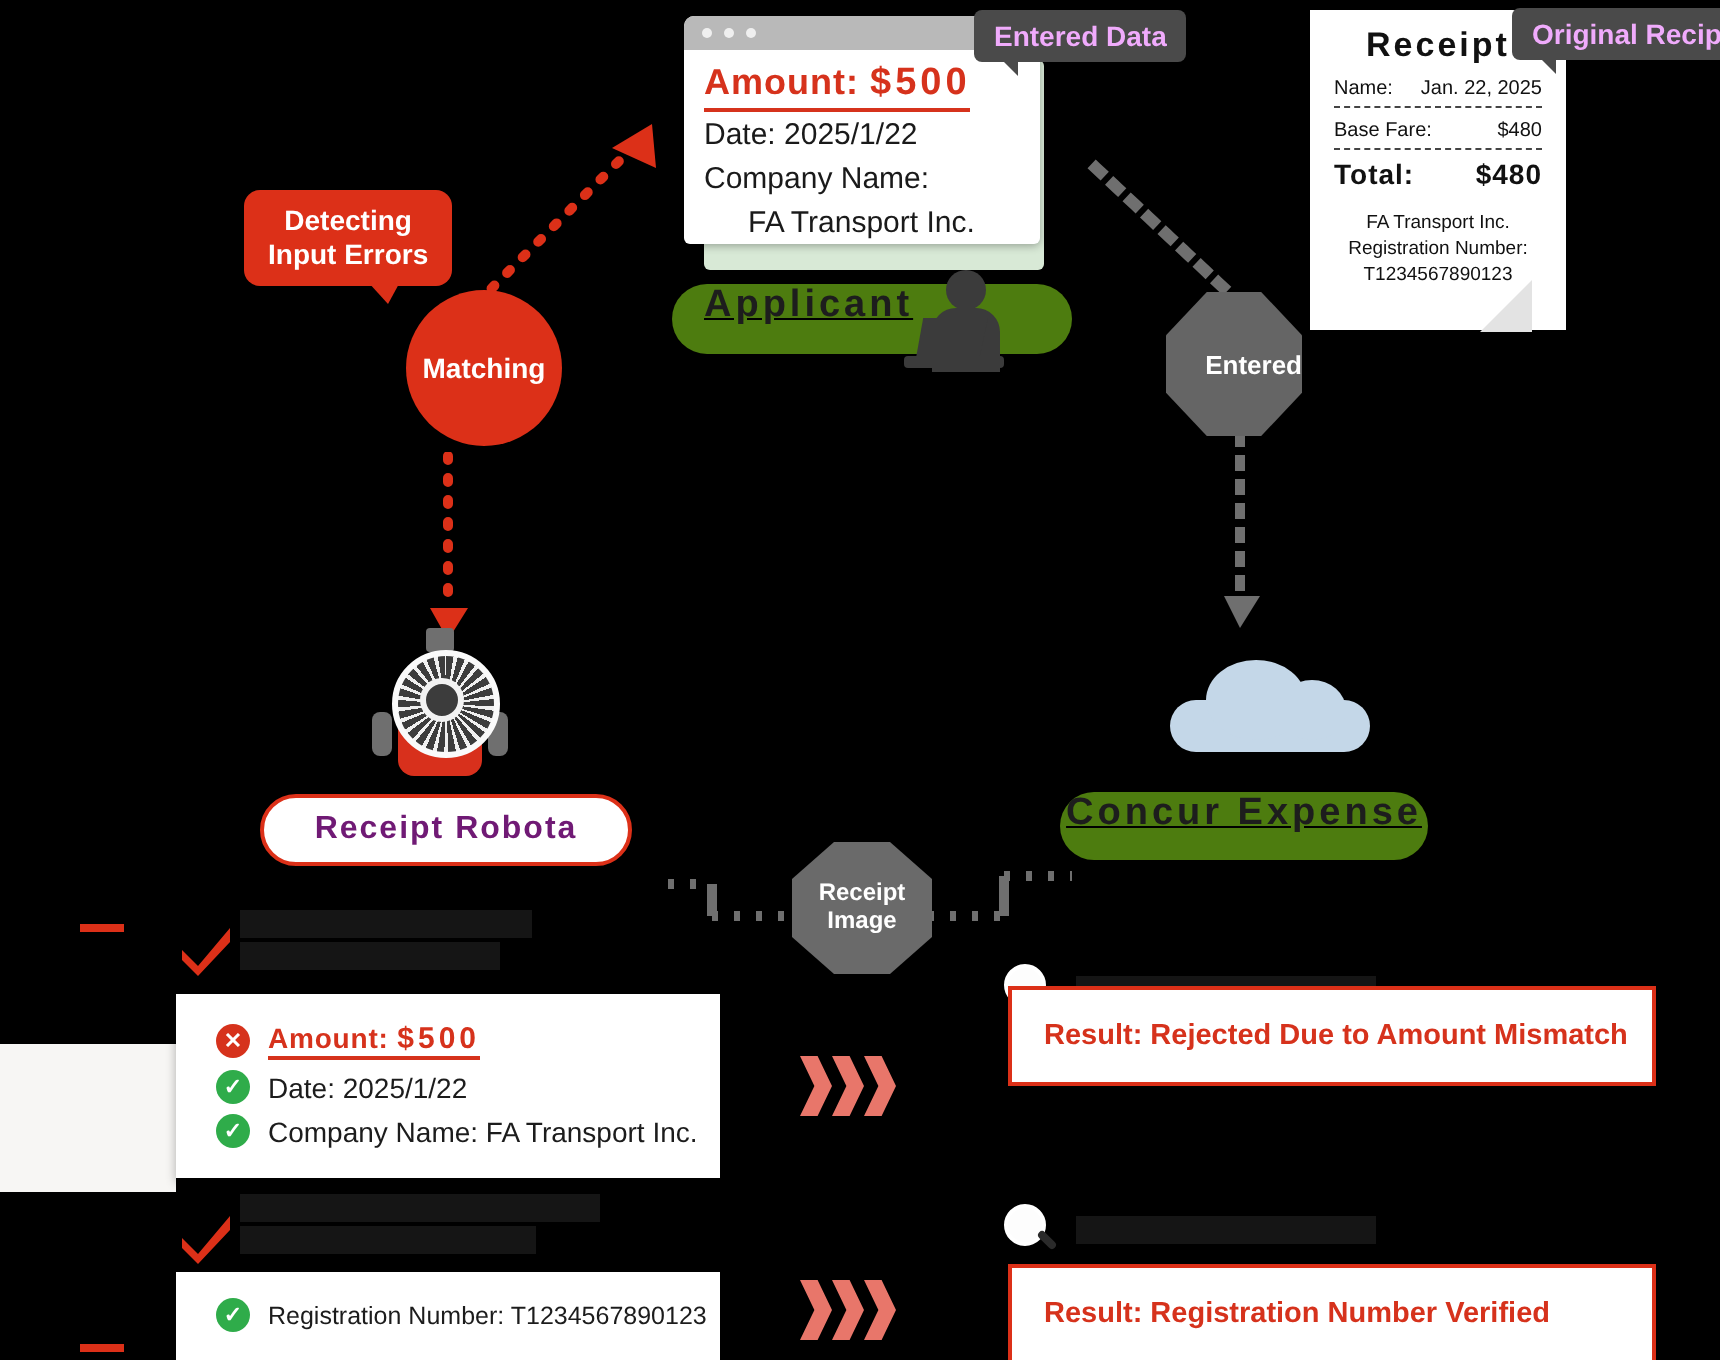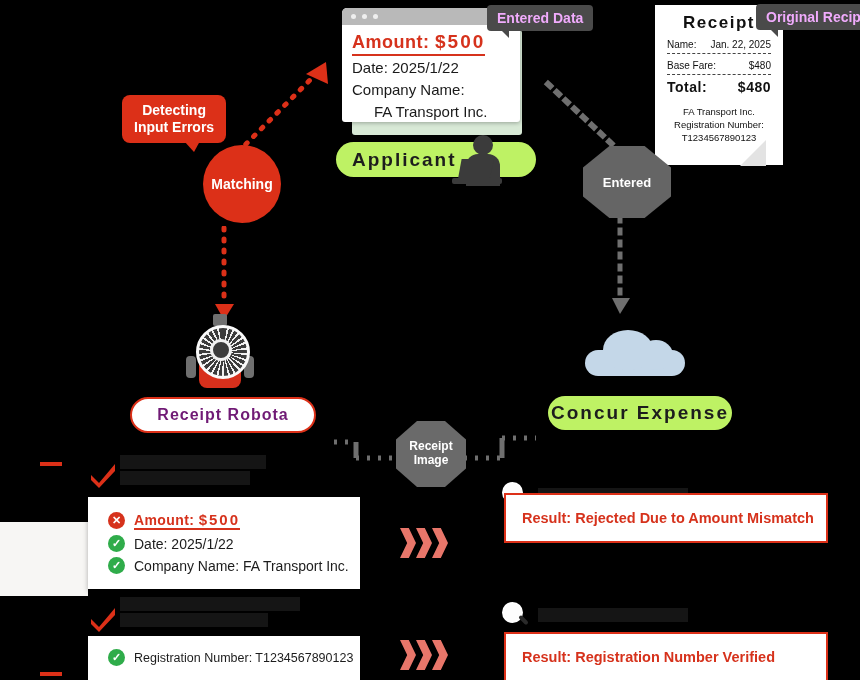--- a/index.html
+++ b/index.html
@@ -14,22 +14,22 @@
     border-radius:4px;padding:5px 10px;font-size:14px;line-height:1.15;
     white-space:nowrap;
   }
   .gray-tag.tail:after{
     content:"";position:absolute;left:14px;bottom:-7px;
     border-left:8px solid transparent;border-right:0 solid transparent;
     border-top:8px solid #4a4a4a;
   }
 
   .white-pill{
-    position:absolute;background:#bef264;border-radius:26px;
-    display:flex;align-items:center;box-shadow:0 1px 3px rgba(0,0,0,.25);
+    position:absolute;background:#4d7c0f;border-radius:26px;
+    display:flex;align-items:flex-start;box-shadow:0 1px 3px rgba(0,0,0,.25);text-decoration:underline;
   }
   .white-pill .ptext{
     font-size:19px;color:#1d1d1d;font-weight:600;letter-spacing:2px;
   }
 
   
   #entered-shadow{left:352px;top:30px;width:170px;height:105px;background:#d8e9d6;border-radius:3px;}
   #entered-card{left:342px;top:8px;width:178px;height:114px;background:#fff;border-radius:5px 5px 3px 3px;overflow:hidden;box-shadow:0 1px 4px rgba(0,0,0,.3);}
   #entered-bar{height:17px;background:#b9b9b9;display:flex;align-items:center;padding-left:9px;gap:6px;}
   #entered-bar i{width:5px;height:5px;border-radius:50%;background:#efefef;display:block;}
@@ -73,31 +73,31 @@
   #robot-body{left:199px;top:358px;width:42px;height:30px;background:#d8301c;border-radius:4px 4px 8px 8px;}
   #robot-neck{left:213px;top:314px;width:14px;height:12px;background:#6f6f6f;border-radius:2px;}
   #robot-armL{left:186px;top:356px;width:10px;height:22px;background:#6f6f6f;border-radius:4px;}
   #robot-armR{left:244px;top:356px;width:10px;height:22px;background:#6f6f6f;border-radius:4px;}
 
   #robota-pill{left:130px;top:397px;width:182px;height:32px;background:#fff;
     border:2.5px solid #dc3018;border-radius:18px;display:flex;align-items:center;justify-content:center;}
   #robota-pill span{color:#701a75;font-size:16px;font-weight:bold;letter-spacing:1px;}
 
   
-  #entered-node{left:583px;top:146px;width:88px;height:72px;background:#656565;
-    display:flex;align-items:center;justify-content:center;
+  #entered-node{left:583px;top:146px;width:68px;height:72px;background:#656565;
+    display:flex;align-items:center;justify-content:flex-end;
     clip-path:polygon(30% 0,70% 0,100% 30%,100% 70%,70% 100%,30% 100%,0 70%,0 30%);}
   #entered-node span{color:#fff;font-size:13px;font-weight:bold;}
 
   #cloud{left:585px;top:330px;width:100px;height:46px;}
   #cloud .c1{position:absolute;left:0;bottom:0;width:100px;height:26px;background:#c4d7e8;border-radius:13px;}
   #cloud .c2{position:absolute;left:18px;top:0;width:50px;height:40px;background:#c4d7e8;border-radius:50%;}
   #cloud .c3{position:absolute;left:54px;top:10px;width:34px;height:30px;background:#c4d7e8;border-radius:50%;}
 
-  #concur-pill{left:548px;top:396px;width:184px;height:34px;justify-content:center;}
+  #concur-pill{left:530px;top:396px;width:184px;height:34px;justify-content:center;}
 
   
   #applicant-pill{left:336px;top:142px;width:184px;height:35px;padding-left:16px;}
   #app-person{position:absolute;left:452px;top:135px;width:52px;height:50px;}
   #app-person .head{position:absolute;left:21px;top:0;width:20px;height:20px;border-radius:50%;background:#3b3b3b;}
   #app-person .body{position:absolute;left:14px;top:19px;width:34px;height:32px;border-radius:12px 12px 0 0;background:#3b3b3b;}
   #app-laptop{position:absolute;left:0;top:24px;width:48px;height:26px;}
   #app-laptop .scr{position:absolute;left:6px;top:0;width:36px;height:20px;background:#3b3b3b;
      clip-path:polygon(10% 0,100% 0,88% 100%,0 100%);}
   #app-laptop .base{position:absolute;left:0;top:19px;width:50px;height:6px;background:#3b3b3b;border-radius:2px;}

